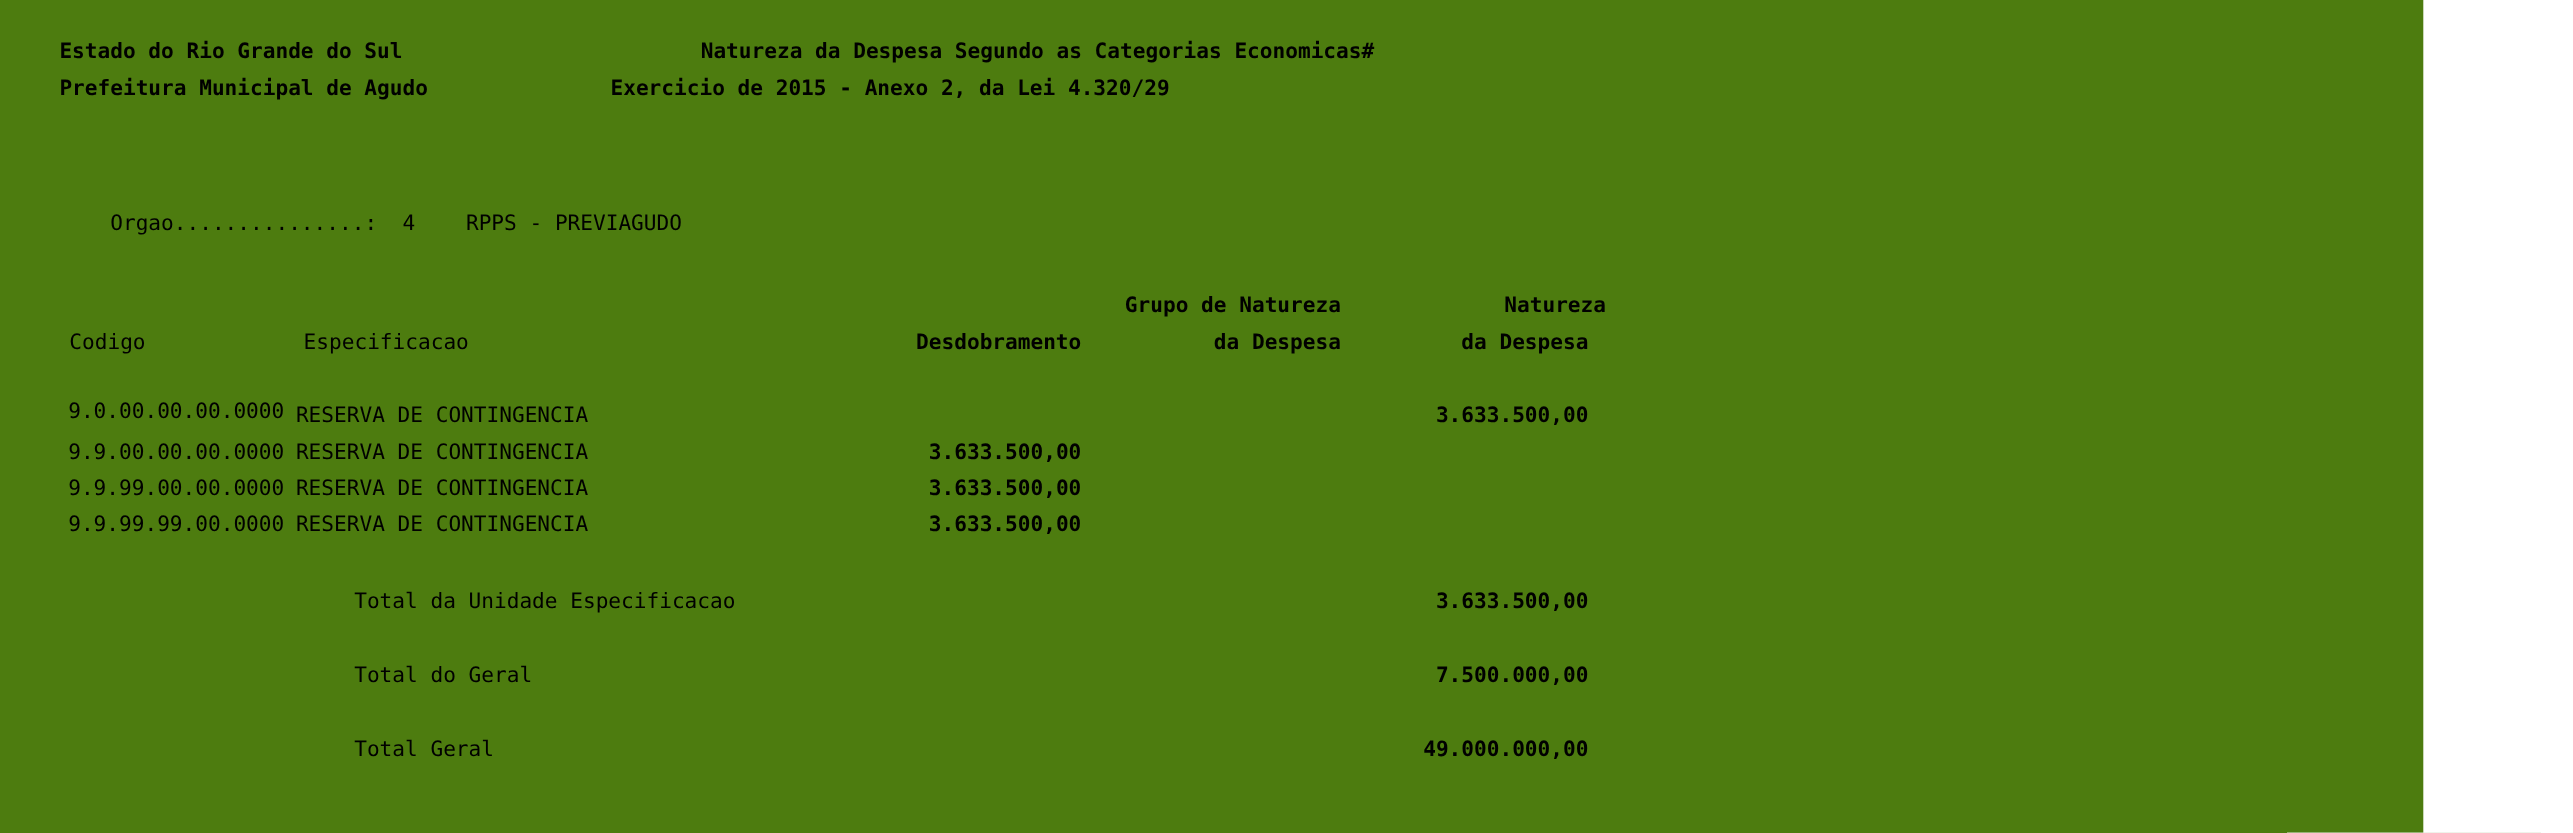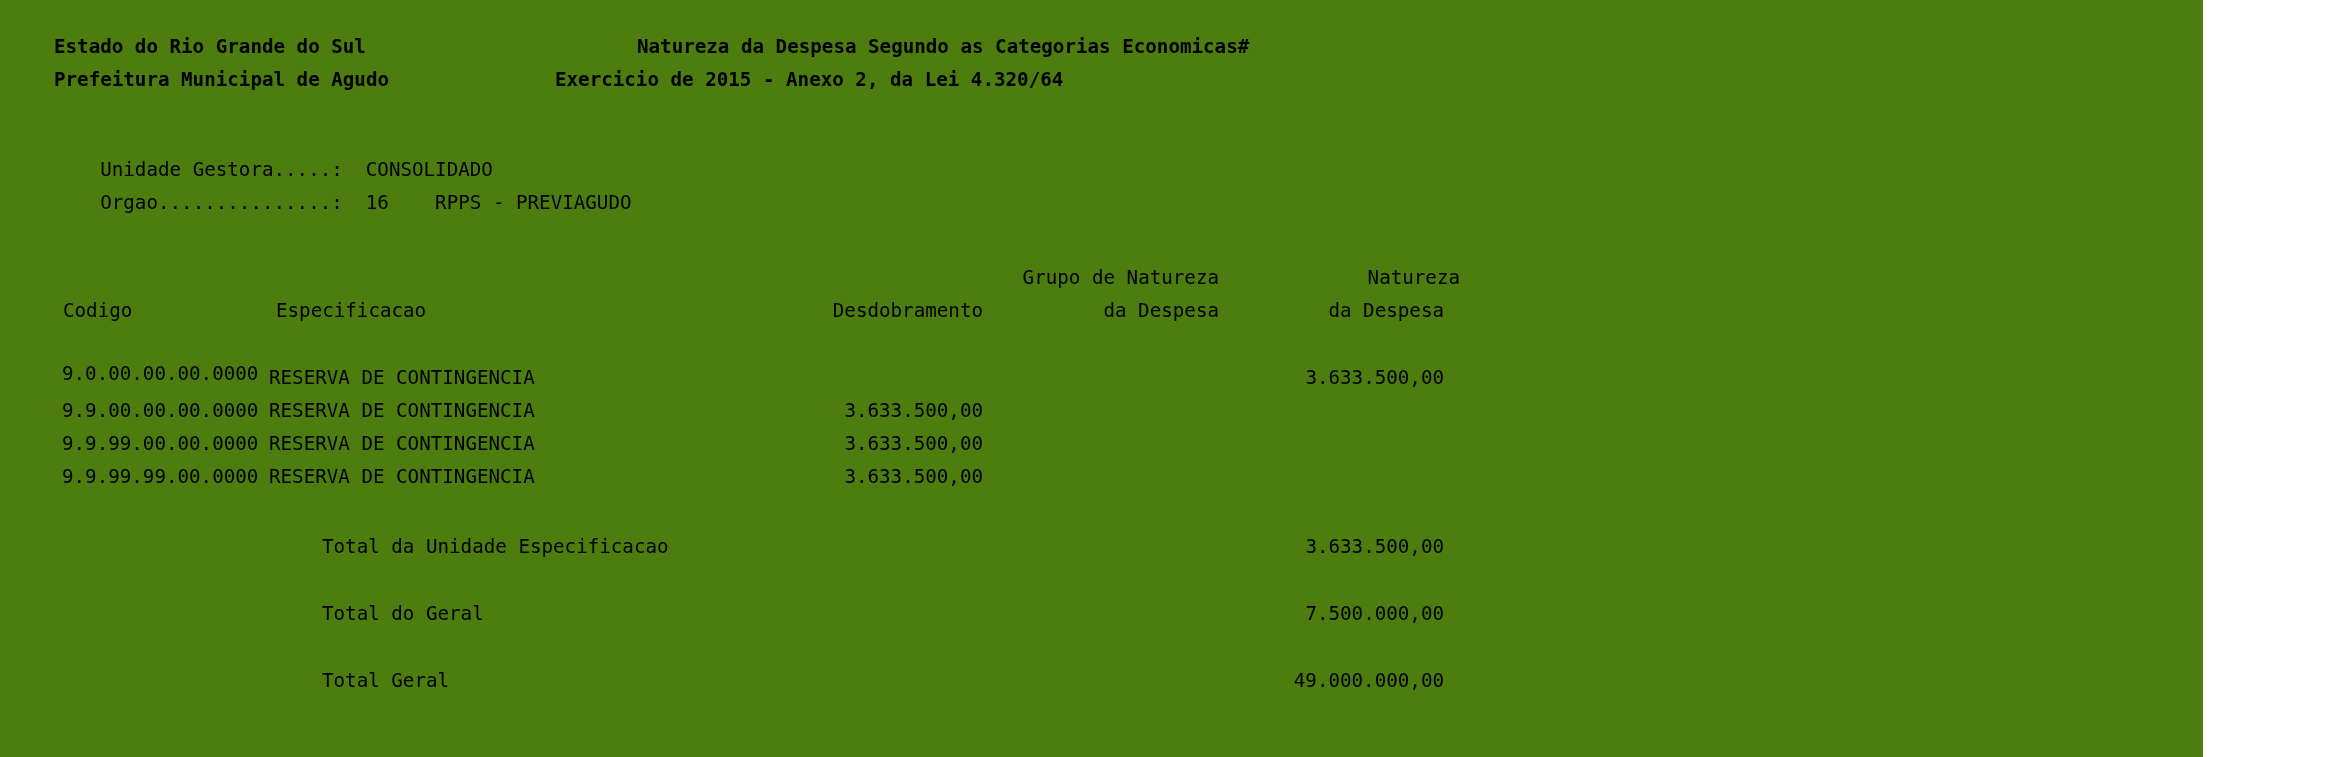--- a/index.html
+++ b/index.html
@@ -9,38 +9,35 @@
     height: 757px;
     background: #4d7c0f;
     color: #000000;
     font-family: "DejaVu Sans Mono", "Liberation Mono", monospace;
     font-size: 19.2px;
     line-height: 24px;
     overflow: hidden;
   }
   .t { position: absolute; white-space: pre; }
   .b { font-weight: bold; }
-  .r { text-align: right; }
+  .r { text-align: right; font-weight: bold; }
   .val { margin-left: 23px; } 
 </style>
 </head>
 <body>
 
 <div class="page">
 
   <div class="t b" style="left:54px; top:35px">Estado do Rio Grande do Sul</div>
   <div class="t b" style="left:54px; top:68px">Prefeitura Municipal de Agudo</div>
   <div class="t b" style="left:637px; top:35px">Natureza da Despesa Segundo as Categorias Economicas#</div>
-  <div class="t b" style="left:555px; top:68px">Exercicio de 2015 - Anexo 2, da Lei 4.320/64</div>
+  <div class="t b" style="left:555px; top:68px">Exercicio de 2015 - Anexo 2, da Lei 4.320/29</div>
 
-  <div class="t" style="left:54px; top:134px">
-    <span>Unidade Gestora.....:</span><span class="val">CONSOLIDADO</span>
-  </div>
   <div class="t" style="left:54px; top:167px">
-    <span>Orgao...............:</span><span class="val">16    RPPS - PREVIAGUDO</span>
+    <span>Orgao...............:</span><span class="val">4    RPPS - PREVIAGUDO</span>
   </div>
 
   <div class="t r" style="right:984px; top:266px">Grupo de Natureza</div>
   <div class="t r" style="right:743px; top:266px">Natureza</div>
 
   <div class="t" style="left:63px;   top:299px">Codigo</div>
   <div class="t" style="left:276px;  top:299px">Especificacao</div>
   <div class="t r" style="right:1220px; top:299px">Desdobramento</div>
   <div class="t r" style="right:984px; top:299px">da Despesa</div>
   <div class="t r" style="right:759px; top:299px">da Despesa</div>

